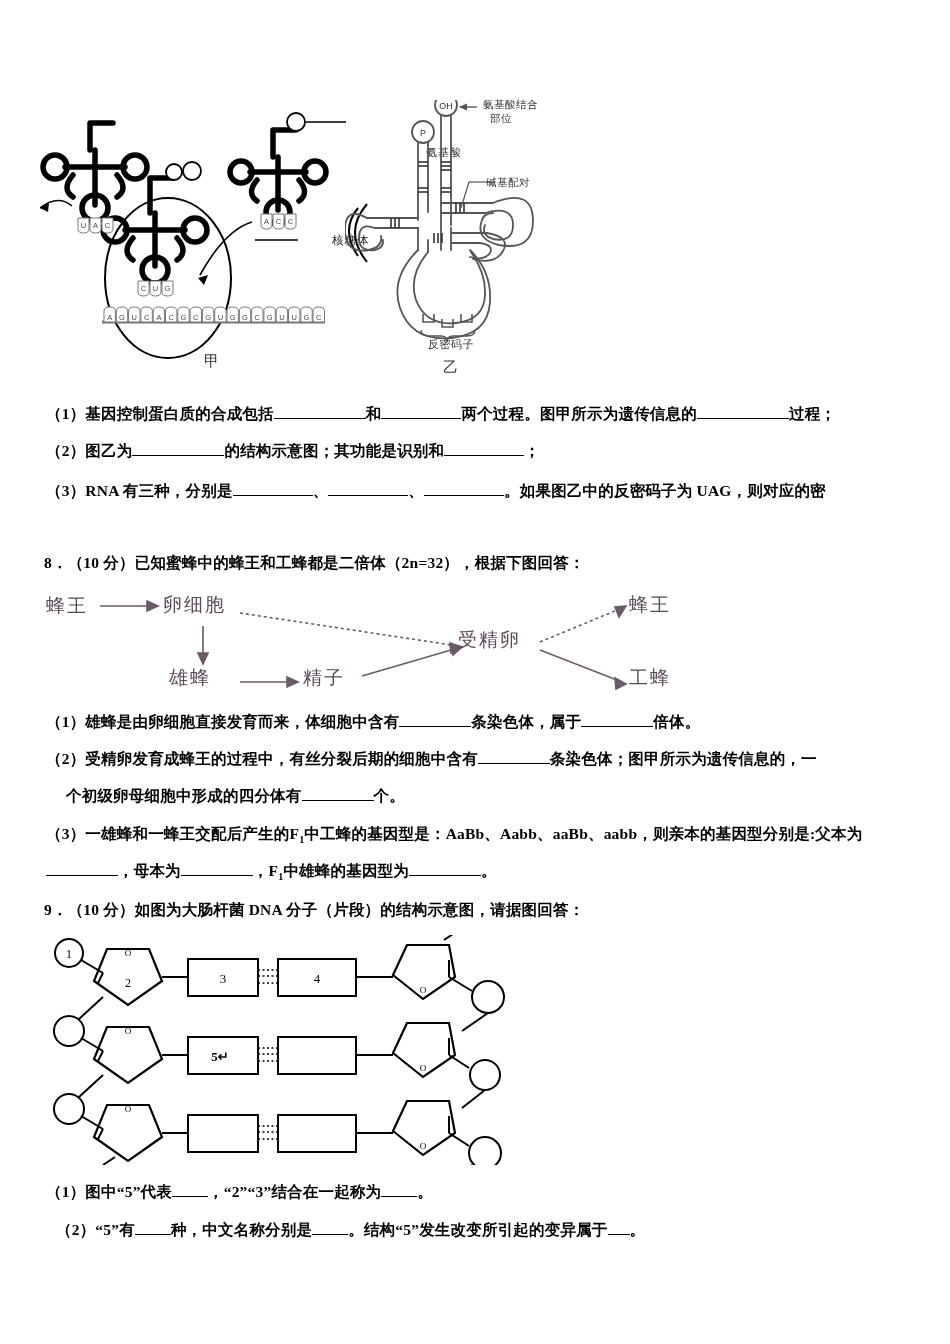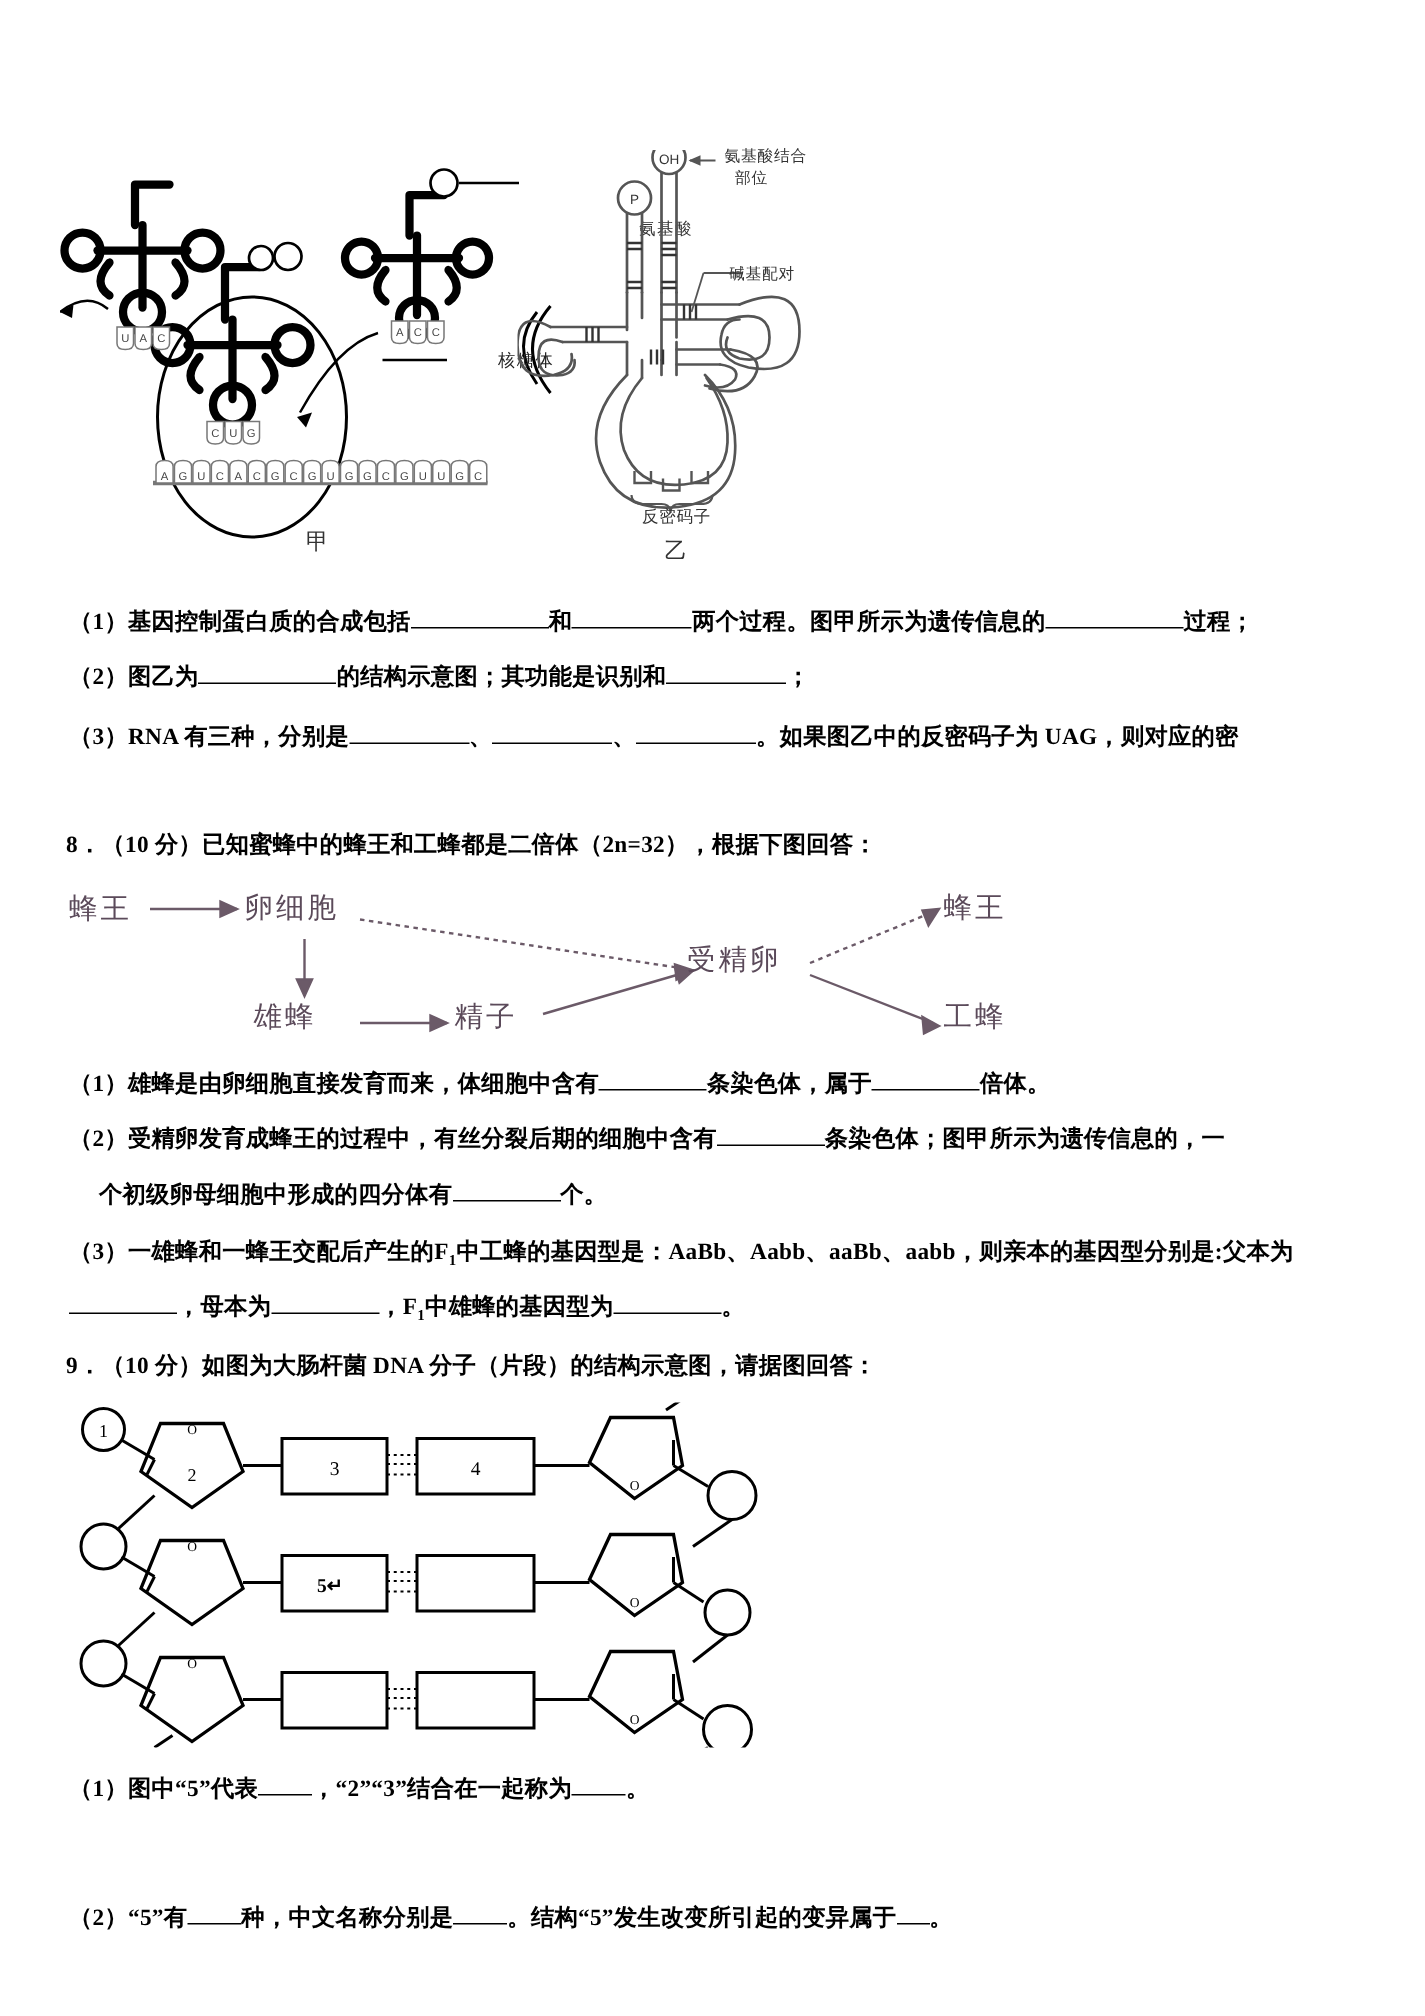--- a/index.html
+++ b/index.html
@@ -458,17 +458,17 @@
       </g>
       <line x1="58" y1="140" x2="34" y2="162" stroke="#000" stroke-width="2"></line>
       <line x1="440" y1="155" x2="417" y2="173" stroke="#000" stroke-width="2"></line>
     </svg>
   </div>
 
   <div class="qtext" style="left:46px; top:1182px;">
     <span>（1）图中“5”代表</span><span class="blank b-xs"></span><span>，“2”“3”结合在一起称为</span><span class="blank b-xs"></span><span>。</span>
   </div>
 
-  <div class="qtext" style="left:46px; top:1220px;margin-top:48px;">
+  <div class="qtext" style="left:56px; top:1220px;">
     <span>（2）“5”有</span><span class="blank b-xs"></span><span>种，中文名称分别是</span><span class="blank b-xs"></span><span>。结构“5”发生改变所引起的变异属于</span><span class="blank b-xxs"></span><span>。</span>
   </div>
 
 </div>
 
 </body></html>

